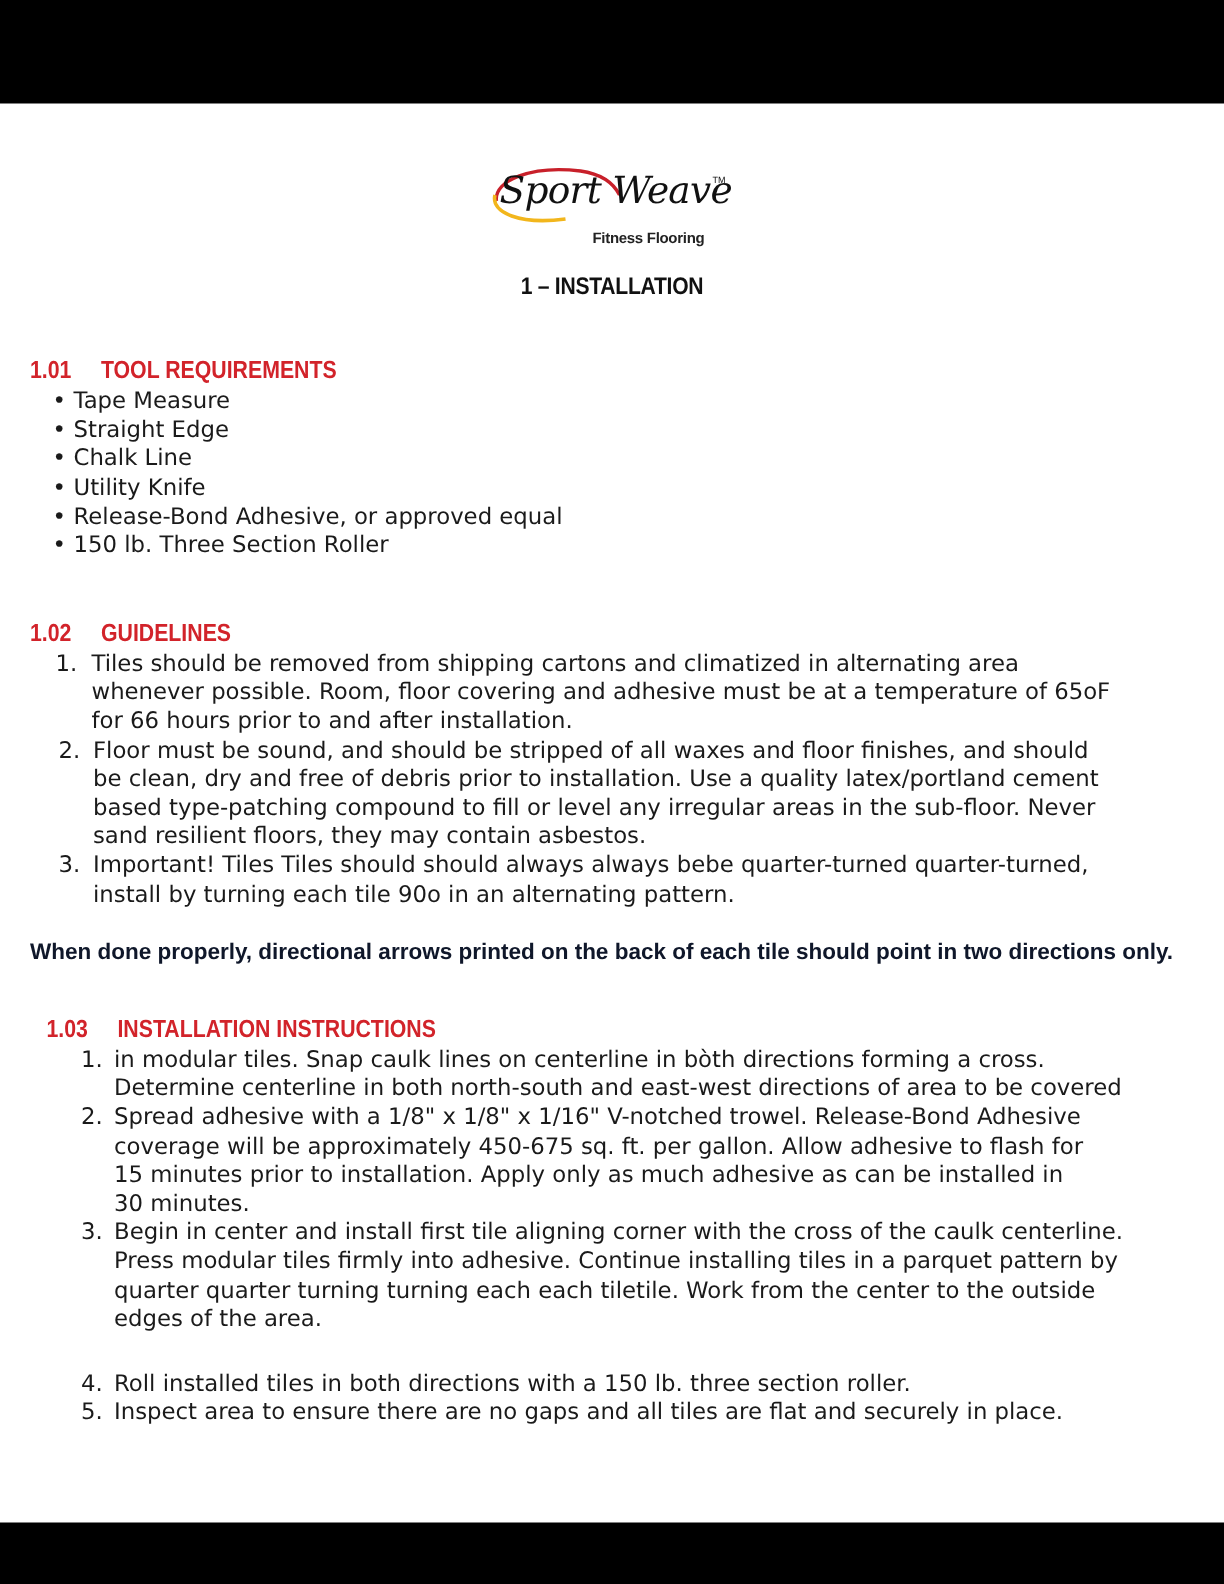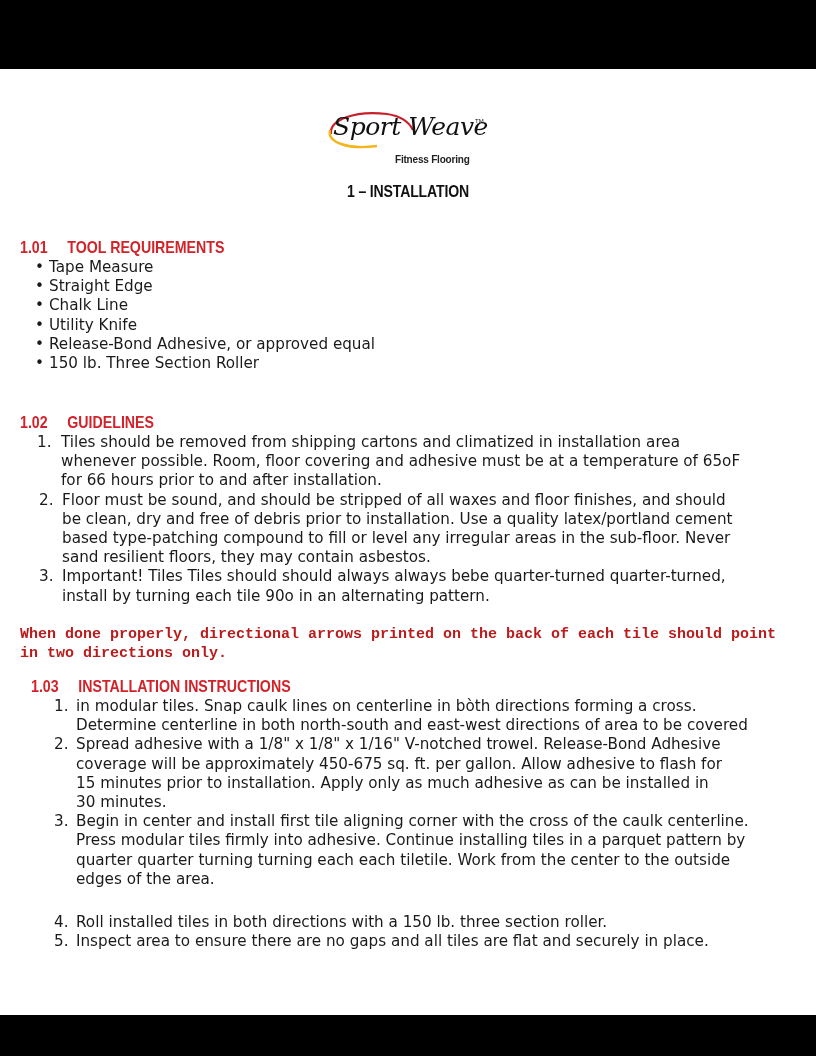--- a/index.html
+++ b/index.html
@@ -46,22 +46,22 @@
     .bullet-list li { height: 19.2px; }
     .bullet-list li .dot { display: inline-block; width: 14px; }
 
     .num-list { list-style: none; margin: 0; padding: 0; }
     .num-list li { position: relative; }
     .num-list .n { position: absolute; left: 0; top: 0; }
     .num-list .line { display: block; }
 
     .note {
       position: absolute; left: 20px; top: 625px; width: 780px;
-      font-family: Liberation Mono, monospace; font-weight: bold; font-size: 15px;
-      line-height: 19px; color: #b91c1c;
+      font-family: Liberation Sans, sans-serif; font-weight: bold; font-size: 15px;
+      line-height: 19px; color: #0f172a;
     }
   </style>
 </head>
 <body>
 
 <div class="bar-top"></div>
 
 <div class="logo">
   <svg width="170" height="50">
     <path d="M6 26 C 4 12, 30 2, 62 6 C 76 8, 84 14, 88 22" fill="none" stroke="#c8202a" stroke-width="2.2"></path>
@@ -89,21 +89,21 @@
 </div>
 
 <div class="sec-head" style="left:20px; top:413px;">
   <span class="num">1.02</span><span>GUIDELINES</span>
 </div>
 <div class="body-text" style="left:37px; top:433px;">
   <ol class="num-list">
     <li>
       <span class="n">1.</span>
       <div style="padding-left:24px;">
-        <span class="line">Tiles should be removed from shipping cartons and climatized in installation area</span>
+        <span class="line">Tiles should be removed from shipping cartons and climatized in alternating area</span>
         <span class="line">whenever possible. Room, floor covering and adhesive must be at a temperature of 65oF</span>
         <span class="line">for 66 hours prior to and after installation.</span>
       </div>
     </li>
     <li>
       <span class="n" style="left:2px;">2.</span>
       <div style="padding-left:25px;">
         <span class="line">Floor must be sound, and should be stripped of all waxes and floor finishes, and should</span>
         <span class="line">be clean, dry and free of debris prior to installation. Use a quality latex/portland cement</span>
         <span class="line">based type-patching compound to fill or level any irregular areas in the sub-floor. Never</span>

